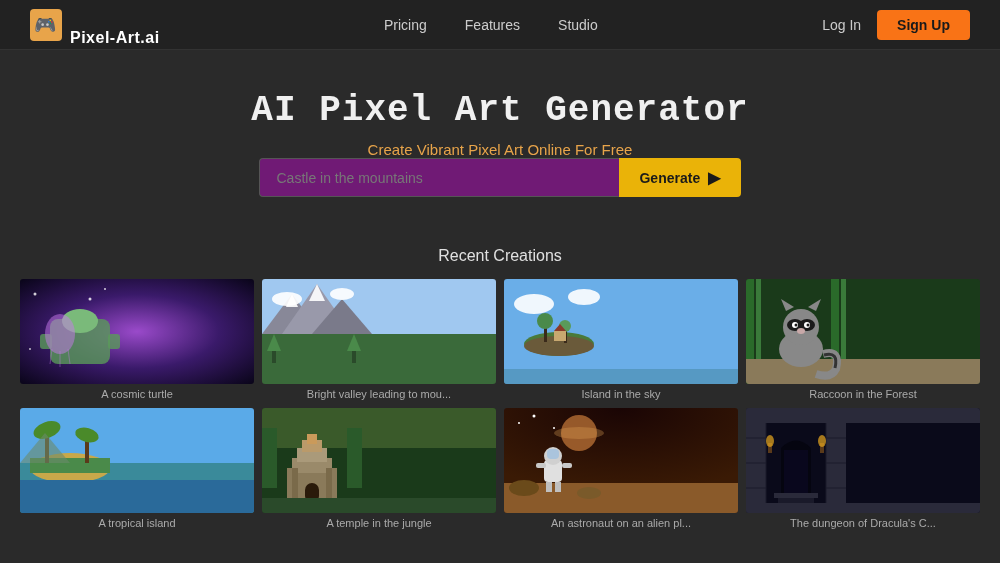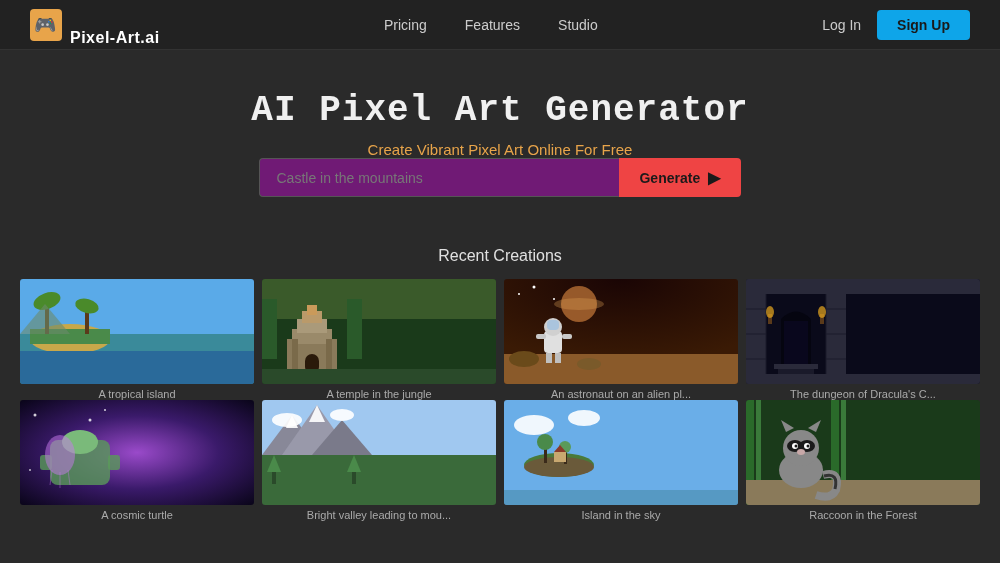--- a/index.html
+++ b/index.html
@@ -70,21 +70,21 @@
 
     .btn-login {
       background: none;
       border: none;
       color: #cccccc;
       font-size: 14px;
       cursor: pointer;
     }
 
     .btn-signup {
-      background: #0ea5e9;
+      background: #f97316;
       border: none;
       color: #1a1a1a;
       font-size: 14px;
       font-weight: bold;
       padding: 7px 20px;
       border-radius: 4px;
       cursor: pointer;
     }
 
     
@@ -123,21 +123,21 @@
       border-right: none;
       border-radius: 4px 0 0 4px;
       color: #aaa;
       font-size: 14px;
       outline: none;
     }
 
     .search-input::placeholder { color: #777; }
 
     .generate-btn {
-      background: #ef4444;
+      background: #eab308;
       border: none;
       color: #1a1a1a;
       font-size: 14px;
       font-weight: bold;
       padding: 10px 20px;
       border-radius: 0 4px 4px 0;
       cursor: pointer;
       display: flex;
       align-items: center;
       gap: 8px;
@@ -224,147 +224,20 @@
     <input class="search-input" type="text" placeholder="Castle in the mountains" style="">
     <button class="generate-btn">
       <span>Generate</span>
       <span class="arrow">▶</span>
     </button>
   </div>
 </div>
 
 <div class="gallery-section">
   <h2 class="gallery-title">Recent Creations</h2>
-
-  <div class="gallery-grid" style="margin-top:8px;">
-
-    <div class="gallery-item">
-      <div class="gallery-image" style="height:105px; border-radius:3px; overflow:hidden;">
-        <svg width="100%" height="105" xmlns="http://www.w3.org/2000/svg">
-          <rect width="100%" height="55" fill="#5aaae8"></rect>
-          <rect y="55" width="100%" height="50" fill="#3a8a9a"></rect>
-
-          <ellipse cx="50" cy="60" rx="40" ry="15" fill="#c8a84a"></ellipse>
-          <rect x="10" y="50" width="80" height="15" fill="#4a8a4a"></rect>
-
-          <rect x="25" y="25" width="4" height="30" fill="#5a3a1a"></rect>
-          <ellipse cx="27" cy="22" rx="14" ry="8" fill="#4a8a2a" transform="rotate(-20 27 22)"></ellipse>
-          <rect x="65" y="30" width="4" height="25" fill="#5a3a1a"></rect>
-          <ellipse cx="67" cy="27" rx="12" ry="7" fill="#4a8a2a" transform="rotate(15 67 27)"></ellipse>
-
-          <rect y="72" width="100%" height="33" fill="#2a6a9a"></rect>
-
-          <polygon points="0,55 25,25 50,55" fill="#6a8a6a" opacity="0.6"></polygon>
-        </svg>
-      </div>
-      <div class="gallery-caption">A tropical island</div>
-    </div>
-
-    <div class="gallery-item">
-      <div class="gallery-image" style="height:105px; border-radius:3px; overflow:hidden;">
-        <svg width="100%" height="105" xmlns="http://www.w3.org/2000/svg">
-          <rect width="100%" height="105" fill="#1a3a1a"></rect>
-
-          <rect width="100%" height="40" fill="#3a5a2a"></rect>
-
-          <rect x="0" y="20" width="15" height="60" fill="#2a5a2a"></rect>
-          <rect x="85" y="20" width="15" height="60" fill="#2a5a2a"></rect>
-
-          <rect x="25" y="60" width="50" height="35" fill="#8a7a5a"></rect>
-          <rect x="30" y="50" width="40" height="15" fill="#9a8a6a"></rect>
-          <rect x="35" y="40" width="30" height="14" fill="#aa9a7a"></rect>
-          <rect x="40" y="32" width="20" height="12" fill="#ba9a6a"></rect>
-          <rect x="45" y="26" width="10" height="10" fill="#ca9a5a"></rect>
-
-          <rect x="43" y="75" width="14" height="20" rx="7" fill="#2a1a0a"></rect>
-
-          <rect x="30" y="60" width="6" height="35" fill="#7a6a4a"></rect>
-          <rect x="64" y="60" width="6" height="35" fill="#7a6a4a"></rect>
-
-          <rect y="90" width="100%" height="15" fill="#2a4a2a"></rect>
-        </svg>
-      </div>
-      <div class="gallery-caption">A temple in the jungle</div>
-    </div>
-
-    <div class="gallery-item">
-      <div class="gallery-image" style="height:105px; border-radius:3px; overflow:hidden;">
-        <svg width="100%" height="105" xmlns="http://www.w3.org/2000/svg">
-          <defs>
-            <radialGradient id="sky6" cx="50%" cy="0%" r="80%">
-              <stop offset="0%" stop-color="#1a0505"></stop>
-              <stop offset="100%" stop-color="#3a1a05"></stop>
-            </radialGradient>
-          </defs>
-          <rect width="100%" height="105" fill="url(#sky6)"></rect>
-
-          <rect y="75" width="100%" height="30" fill="#8a5a2a"></rect>
-
-          <ellipse cx="20" cy="80" rx="15" ry="8" fill="#6a4a1a"></ellipse>
-          <ellipse cx="85" cy="85" rx="12" ry="6" fill="#7a5a2a"></ellipse>
-
-          <circle cx="75" cy="25" r="18" fill="#c87a3a" opacity="0.7"></circle>
-          <ellipse cx="75" cy="25" rx="25" ry="6" fill="#e8a85a" opacity="0.3"></ellipse>
-
-          <circle cx="15" cy="15" r="1" fill="white"></circle>
-          <circle cx="30" cy="8" r="1.5" fill="white"></circle>
-          <circle cx="50" cy="20" r="1" fill="white"></circle>
-
-          <rect x="40" y="52" width="18" height="22" rx="4" fill="#e0e0e0"></rect>
-          <circle cx="49" cy="48" r="9" fill="#d0d0d0"></circle>
-          <rect x="43" y="41" width="12" height="10" rx="4" fill="#a0c0e0" opacity="0.8"></rect>
-
-          <rect x="42" y="74" width="6" height="10" fill="#c0c0c0"></rect>
-          <rect x="51" y="74" width="6" height="10" fill="#c0c0c0"></rect>
-
-          <rect x="32" y="55" width="10" height="5" rx="2" fill="#c8c8c8"></rect>
-          <rect x="58" y="55" width="10" height="5" rx="2" fill="#c8c8c8"></rect>
-        </svg>
-      </div>
-      <div class="gallery-caption">An astronaut on an alien pl...</div>
-    </div>
-
-    <div class="gallery-item">
-      <div class="gallery-image" style="height:105px; border-radius:3px; overflow:hidden;">
-        <svg width="100%" height="105" xmlns="http://www.w3.org/2000/svg">
-          <rect width="100%" height="105" fill="#0a0a1a"></rect>
-
-          <rect x="0" y="0" width="20" height="105" fill="#2a2a3a"></rect>
-          <rect x="80" y="0" width="20" height="105" fill="#2a2a3a"></rect>
-
-          <rect x="0" y="0" width="100%" height="15" fill="#2a2a3a"></rect>
-
-          <line x1="0" y1="30" x2="20" y2="30" stroke="#1a1a2a" stroke-width="1"></line>
-          <line x1="0" y1="55" x2="20" y2="55" stroke="#1a1a2a" stroke-width="1"></line>
-          <line x1="0" y1="80" x2="20" y2="80" stroke="#1a1a2a" stroke-width="1"></line>
-          <line x1="80" y1="30" x2="100" y2="30" stroke="#1a1a2a" stroke-width="1"></line>
-          <line x1="80" y1="55" x2="100" y2="55" stroke="#1a1a2a" stroke-width="1"></line>
-          <line x1="80" y1="80" x2="100" y2="80" stroke="#1a1a2a" stroke-width="1"></line>
-
-          <path d="M20,15 L20,105 M80,15 L80,105" stroke="#1a1a2a" stroke-width="1"></path>
-
-          <rect x="35" y="40" width="30" height="65" fill="#050510"></rect>
-          <path d="M35,40 Q50,25 65,40" fill="#050510"></path>
-
-          <rect x="38" y="42" width="24" height="60" fill="#0a0820" opacity="0.8"></rect>
-
-          <rect x="22" y="35" width="4" height="10" fill="#5a3a1a"></rect>
-          <ellipse cx="24" cy="33" rx="4" ry="6" fill="#e8a820" opacity="0.7"></ellipse>
-          <rect x="74" y="35" width="4" height="10" fill="#5a3a1a"></rect>
-          <ellipse cx="76" cy="33" rx="4" ry="6" fill="#e8a820" opacity="0.7"></ellipse>
-
-          <rect y="95" width="100%" height="10" fill="#2a2a3a"></rect>
-
-          <rect x="28" y="85" width="44" height="5" fill="#2a2a3a"></rect>
-          <rect x="32" y="90" width="36" height="5" fill="#1a1a2a"></rect>
-        </svg>
-      </div>
-      <div class="gallery-caption">The dungeon of Dracula's C...</div>
-    </div>
-  </div>
 
   <div class="gallery-grid">
 
     <div class="gallery-item">
       <div class="gallery-image" style="height:105px; border-radius:3px; overflow:hidden;">
         <svg width="100%" height="105" xmlns="http://www.w3.org/2000/svg">
           <defs>
             <radialGradient id="g0" cx="50%" cy="50%" r="70%">
               <stop offset="0%" stop-color="#9a4aca"></stop>
               <stop offset="50%" stop-color="#3a1a6a"></stop>
@@ -471,13 +344,140 @@
           <polygon points="70,32 75,20 62,28" fill="#888888"></polygon>
 
           <path d="M77,75 Q95,70 90,90 Q85,100 70,95" stroke="#888888" stroke-width="8" fill="none"></path>
           <path d="M78,76 Q93,72 89,89" stroke="#333" stroke-width="3" fill="none"></path>
         </svg>
       </div>
       <div class="gallery-caption">Raccoon in the Forest</div>
     </div>
   </div>
 
+  <div class="gallery-grid" style="margin-top:8px;">
+
+    <div class="gallery-item">
+      <div class="gallery-image" style="height:105px; border-radius:3px; overflow:hidden;">
+        <svg width="100%" height="105" xmlns="http://www.w3.org/2000/svg">
+          <rect width="100%" height="55" fill="#5aaae8"></rect>
+          <rect y="55" width="100%" height="50" fill="#3a8a9a"></rect>
+
+          <ellipse cx="50" cy="60" rx="40" ry="15" fill="#c8a84a"></ellipse>
+          <rect x="10" y="50" width="80" height="15" fill="#4a8a4a"></rect>
+
+          <rect x="25" y="25" width="4" height="30" fill="#5a3a1a"></rect>
+          <ellipse cx="27" cy="22" rx="14" ry="8" fill="#4a8a2a" transform="rotate(-20 27 22)"></ellipse>
+          <rect x="65" y="30" width="4" height="25" fill="#5a3a1a"></rect>
+          <ellipse cx="67" cy="27" rx="12" ry="7" fill="#4a8a2a" transform="rotate(15 67 27)"></ellipse>
+
+          <rect y="72" width="100%" height="33" fill="#2a6a9a"></rect>
+
+          <polygon points="0,55 25,25 50,55" fill="#6a8a6a" opacity="0.6"></polygon>
+        </svg>
+      </div>
+      <div class="gallery-caption">A tropical island</div>
+    </div>
+
+    <div class="gallery-item">
+      <div class="gallery-image" style="height:105px; border-radius:3px; overflow:hidden;">
+        <svg width="100%" height="105" xmlns="http://www.w3.org/2000/svg">
+          <rect width="100%" height="105" fill="#1a3a1a"></rect>
+
+          <rect width="100%" height="40" fill="#3a5a2a"></rect>
+
+          <rect x="0" y="20" width="15" height="60" fill="#2a5a2a"></rect>
+          <rect x="85" y="20" width="15" height="60" fill="#2a5a2a"></rect>
+
+          <rect x="25" y="60" width="50" height="35" fill="#8a7a5a"></rect>
+          <rect x="30" y="50" width="40" height="15" fill="#9a8a6a"></rect>
+          <rect x="35" y="40" width="30" height="14" fill="#aa9a7a"></rect>
+          <rect x="40" y="32" width="20" height="12" fill="#ba9a6a"></rect>
+          <rect x="45" y="26" width="10" height="10" fill="#ca9a5a"></rect>
+
+          <rect x="43" y="75" width="14" height="20" rx="7" fill="#2a1a0a"></rect>
+
+          <rect x="30" y="60" width="6" height="35" fill="#7a6a4a"></rect>
+          <rect x="64" y="60" width="6" height="35" fill="#7a6a4a"></rect>
+
+          <rect y="90" width="100%" height="15" fill="#2a4a2a"></rect>
+        </svg>
+      </div>
+      <div class="gallery-caption">A temple in the jungle</div>
+    </div>
+
+    <div class="gallery-item">
+      <div class="gallery-image" style="height:105px; border-radius:3px; overflow:hidden;">
+        <svg width="100%" height="105" xmlns="http://www.w3.org/2000/svg">
+          <defs>
+            <radialGradient id="sky6" cx="50%" cy="0%" r="80%">
+              <stop offset="0%" stop-color="#1a0505"></stop>
+              <stop offset="100%" stop-color="#3a1a05"></stop>
+            </radialGradient>
+          </defs>
+          <rect width="100%" height="105" fill="url(#sky6)"></rect>
+
+          <rect y="75" width="100%" height="30" fill="#8a5a2a"></rect>
+
+          <ellipse cx="20" cy="80" rx="15" ry="8" fill="#6a4a1a"></ellipse>
+          <ellipse cx="85" cy="85" rx="12" ry="6" fill="#7a5a2a"></ellipse>
+
+          <circle cx="75" cy="25" r="18" fill="#c87a3a" opacity="0.7"></circle>
+          <ellipse cx="75" cy="25" rx="25" ry="6" fill="#e8a85a" opacity="0.3"></ellipse>
+
+          <circle cx="15" cy="15" r="1" fill="white"></circle>
+          <circle cx="30" cy="8" r="1.5" fill="white"></circle>
+          <circle cx="50" cy="20" r="1" fill="white"></circle>
+
+          <rect x="40" y="52" width="18" height="22" rx="4" fill="#e0e0e0"></rect>
+          <circle cx="49" cy="48" r="9" fill="#d0d0d0"></circle>
+          <rect x="43" y="41" width="12" height="10" rx="4" fill="#a0c0e0" opacity="0.8"></rect>
+
+          <rect x="42" y="74" width="6" height="10" fill="#c0c0c0"></rect>
+          <rect x="51" y="74" width="6" height="10" fill="#c0c0c0"></rect>
+
+          <rect x="32" y="55" width="10" height="5" rx="2" fill="#c8c8c8"></rect>
+          <rect x="58" y="55" width="10" height="5" rx="2" fill="#c8c8c8"></rect>
+        </svg>
+      </div>
+      <div class="gallery-caption">An astronaut on an alien pl...</div>
+    </div>
+
+    <div class="gallery-item">
+      <div class="gallery-image" style="height:105px; border-radius:3px; overflow:hidden;">
+        <svg width="100%" height="105" xmlns="http://www.w3.org/2000/svg">
+          <rect width="100%" height="105" fill="#0a0a1a"></rect>
+
+          <rect x="0" y="0" width="20" height="105" fill="#2a2a3a"></rect>
+          <rect x="80" y="0" width="20" height="105" fill="#2a2a3a"></rect>
+
+          <rect x="0" y="0" width="100%" height="15" fill="#2a2a3a"></rect>
+
+          <line x1="0" y1="30" x2="20" y2="30" stroke="#1a1a2a" stroke-width="1"></line>
+          <line x1="0" y1="55" x2="20" y2="55" stroke="#1a1a2a" stroke-width="1"></line>
+          <line x1="0" y1="80" x2="20" y2="80" stroke="#1a1a2a" stroke-width="1"></line>
+          <line x1="80" y1="30" x2="100" y2="30" stroke="#1a1a2a" stroke-width="1"></line>
+          <line x1="80" y1="55" x2="100" y2="55" stroke="#1a1a2a" stroke-width="1"></line>
+          <line x1="80" y1="80" x2="100" y2="80" stroke="#1a1a2a" stroke-width="1"></line>
+
+          <path d="M20,15 L20,105 M80,15 L80,105" stroke="#1a1a2a" stroke-width="1"></path>
+
+          <rect x="35" y="40" width="30" height="65" fill="#050510"></rect>
+          <path d="M35,40 Q50,25 65,40" fill="#050510"></path>
+
+          <rect x="38" y="42" width="24" height="60" fill="#0a0820" opacity="0.8"></rect>
+
+          <rect x="22" y="35" width="4" height="10" fill="#5a3a1a"></rect>
+          <ellipse cx="24" cy="33" rx="4" ry="6" fill="#e8a820" opacity="0.7"></ellipse>
+          <rect x="74" y="35" width="4" height="10" fill="#5a3a1a"></rect>
+          <ellipse cx="76" cy="33" rx="4" ry="6" fill="#e8a820" opacity="0.7"></ellipse>
+
+          <rect y="95" width="100%" height="10" fill="#2a2a3a"></rect>
+
+          <rect x="28" y="85" width="44" height="5" fill="#2a2a3a"></rect>
+          <rect x="32" y="90" width="36" height="5" fill="#1a1a2a"></rect>
+        </svg>
+      </div>
+      <div class="gallery-caption">The dungeon of Dracula's C...</div>
+    </div>
+  </div>
+
 </div>
 
 </body></html>

